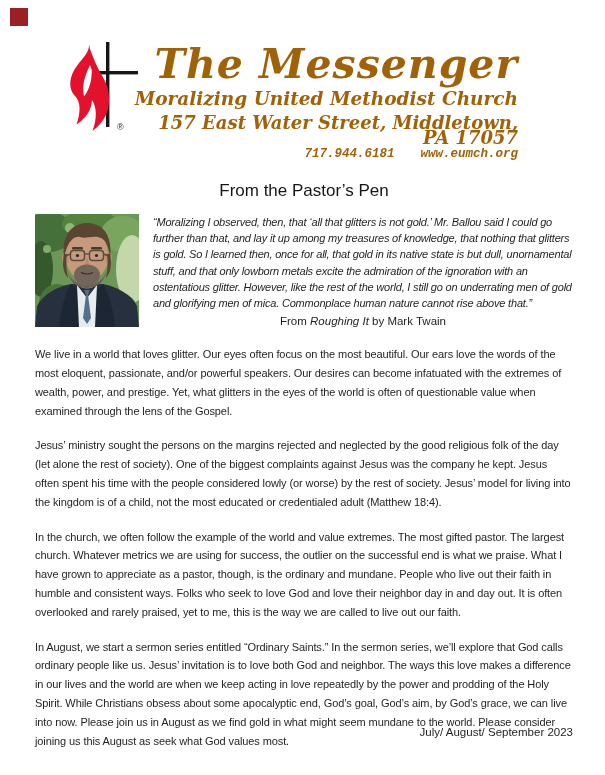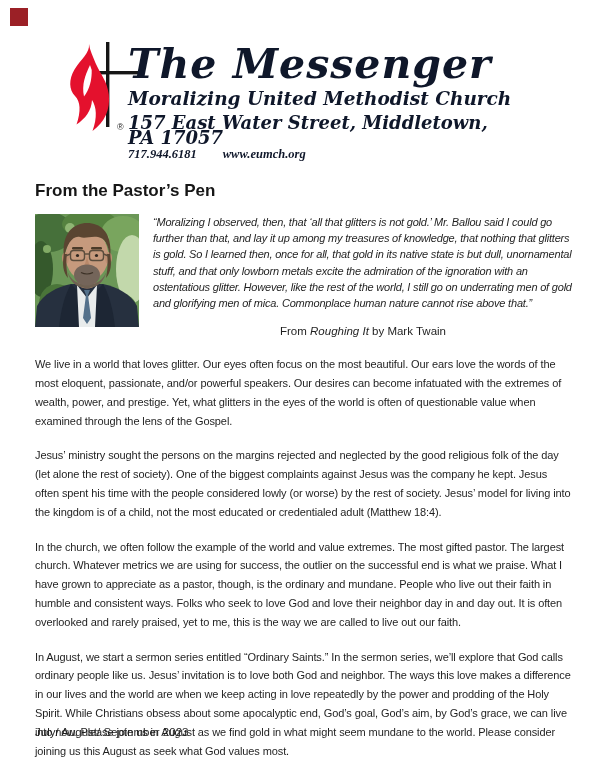--- a/index.html
+++ b/index.html
@@ -6,46 +6,46 @@
   .page{position:relative;width:605px;height:775px;background:#ffffff;overflow:hidden;
         font-family:"Liberation Sans",sans-serif;color:#1d1d1d;}
 
   .corner-mark{position:absolute;left:10px;top:8px;width:18px;height:18px;background:#9b2026;}
 
   
   .logo{position:absolute;left:62px;top:32px;width:78px;height:104px;}
   .logo svg{display:block;width:100%;height:100%;}
   .reg-mark{position:absolute;left:55px;top:90px;font-size:9px;color:#2a2a2a;
             font-family:"Liberation Sans",sans-serif;}
-  .masthead{position:absolute;left:128px;top:42px;width:390px;text-align:left;color:#0f172a;}
+  .masthead{position:absolute;left:128px;top:42px;width:390px;text-align:right;color:#a16207;}
   .mast-title{font-family:"DejaVu Serif",serif;font-style:italic;font-weight:bold;
               font-size:41px;line-height:44px;letter-spacing:1px;}
   .mast-church{font-family:"DejaVu Serif",serif;font-style:italic;font-weight:bold;
                font-size:18.5px;line-height:22px;margin-top:2px;}
   .mast-addr{font-family:"DejaVu Serif",serif;font-style:italic;font-weight:600;
              font-size:18px;line-height:15px;margin-top:5px;}
-  .mast-contact{font-family:Liberation Serif, serif;font-style:italic;font-weight:600;
+  .mast-contact{font-family:Liberation Mono, monospace;font-style:italic;font-weight:600;
                 font-size:12.5px;line-height:15px;margin-top:2px;}
   .mast-contact .gap{display:inline-block;width:26px;}
 
   
   .article{position:absolute;left:35px;top:181px;width:538px;}
-  .heading{font-size:17px;font-weight:bold;color:#161616;line-height:20px;margin:0 0 13px 0;}
+  .heading{font-size:17px;font-weight:normal;color:#161616;line-height:20px;margin:0 0 13px 0;text-align:center;}
   .quote-row{display:flex;gap:14px;margin-bottom:13px;}
   .photo{width:104px;height:113px;flex:0 0 auto;}
   .photo svg{display:block;width:100%;height:100%;}
   .quote-col{flex:1;min-width:0;}
   .quote-text{font-style:italic;font-size:11px;line-height:16.2px;letter-spacing:-0.2px;
               color:#1f1f1f;margin:0;}
-  .attribution{text-align:center;font-size:11.5px;line-height:15px;margin-top:13px;color:#1f1f1f;}
+  .attribution{text-align:center;font-size:11.5px;line-height:15px;margin-top:3px;color:#1f1f1f;}
   .attribution .work{font-style:italic;}
   .body-copy p{font-size:11px;line-height:18.8px;letter-spacing:-0.1px;margin:16px 0 11px 0;
                color:#1f1f1f;}
 
-  .footer{position:absolute;left:35px;top:726px;width:538px;text-align:left;
+  .footer{position:absolute;left:35px;top:726px;width:538px;text-align:right;
           font-size:11.5px;color:#1f1f1f;}
 </style>
 </head>
 <body>
 
 <div class="page">
 
   <div class="corner-mark"></div>
 
   <div class="logo">

